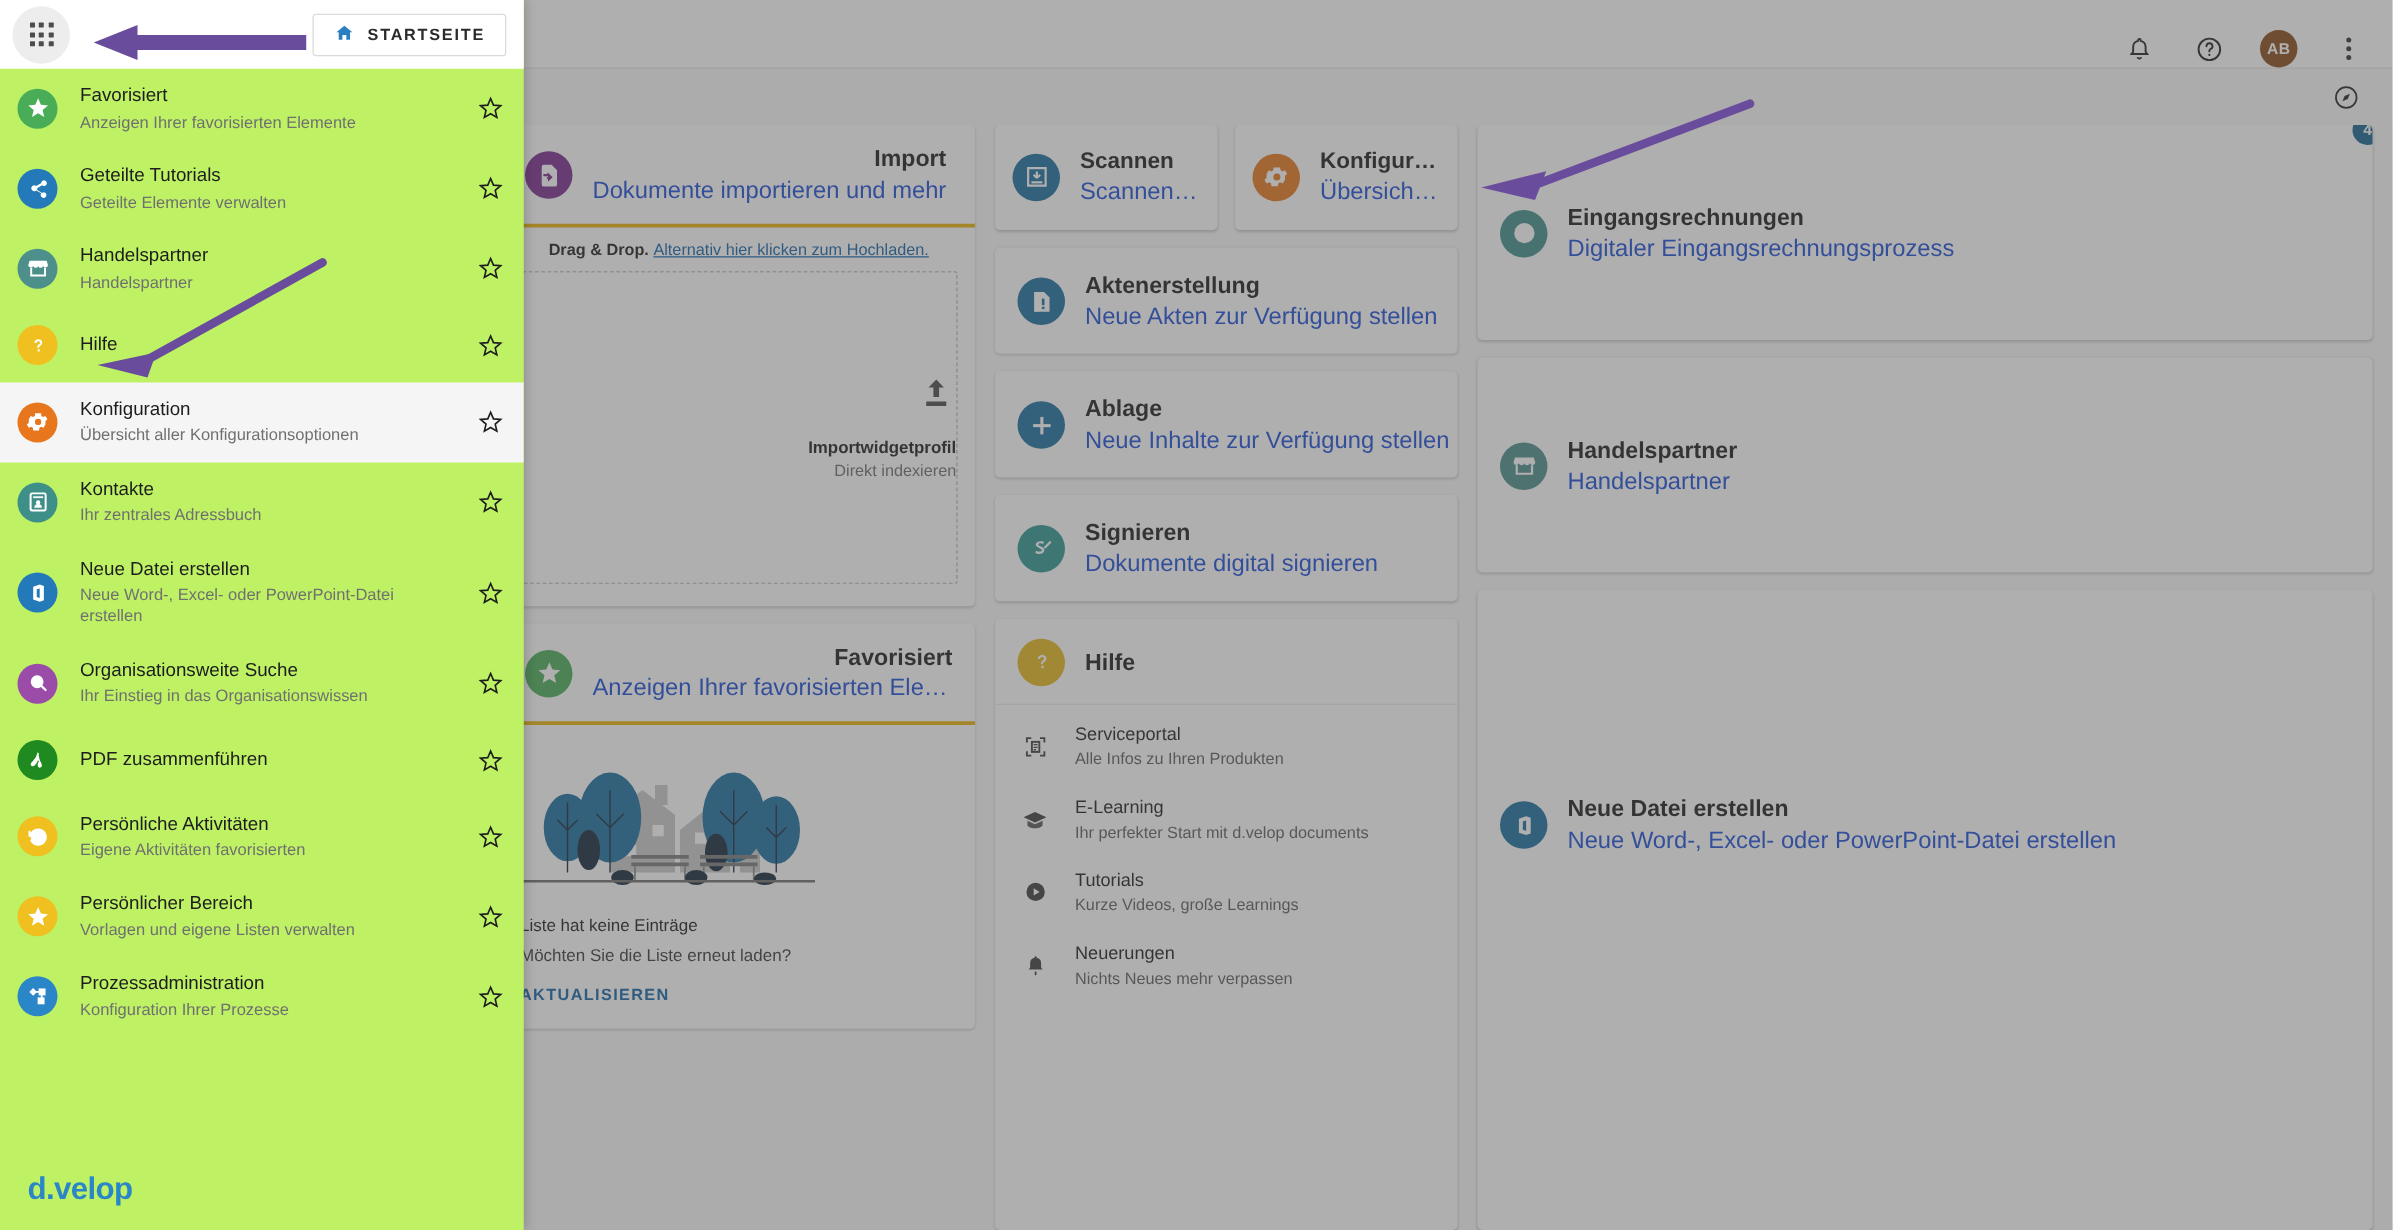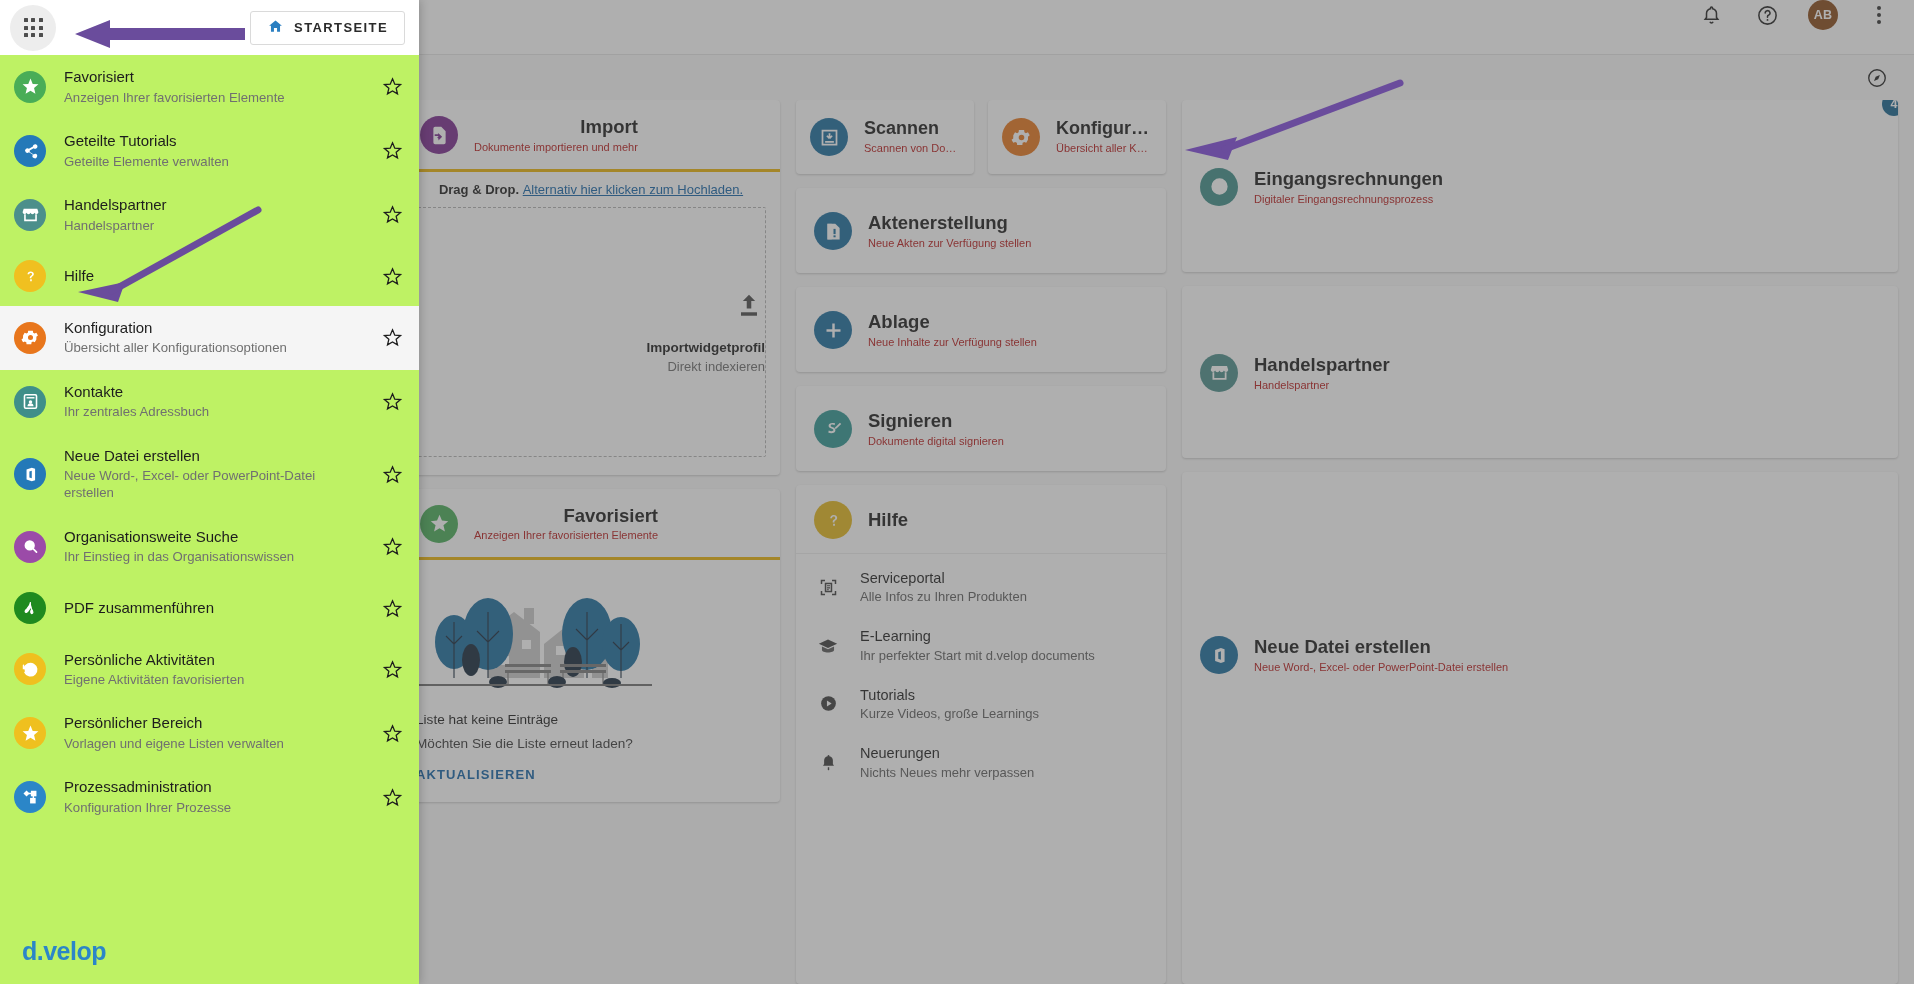--- a/index.html
+++ b/index.html
@@ -19,21 +19,21 @@
     position: absolute; inset: 0;
     background: rgba(80,80,80,0.46);
     z-index: 40;
     pointer-events: none;
   }
 
   
   .appbar {
     position: absolute; top: 0; left: 0; right: 0; height: 55px;
     background: #ffffff;
-    display: flex; align-items: flex-start; justify-content: flex-end;
+    display: flex; align-items: flex-end; justify-content: flex-end;
     padding-right: 14px;
     border-bottom: 1px solid #e6e6e6;
     z-index: 5;
   }
   .appbar-icons { display: flex; align-items: center; gap: 26px; margin-right: 6px; }
   .ic-btn {
     width: 30px; height: 30px;
     display: flex; align-items: center; justify-content: center;
     color: #222;
   }
@@ -86,21 +86,21 @@
     display: flex; align-items: center; justify-content: center;
     flex: 0 0 38px;
   }
   .ci svg { width: 21px; height: 21px; fill: #fff; }
   .ct { min-width: 0; }
   .ct .t {
     font-size: 18.5px; font-weight: 700; color: #1d1d1d; line-height: 1.18;
     white-space: nowrap; overflow: hidden; text-overflow: ellipsis;
   }
   .ct .s {
-    font-size: 11px; color: #b91c1c; margin-top: 3px; line-height: 1.25;
+    font-size: 19px; color: #1d4ed8; margin-top: 3px; line-height: 1.25;
     white-space: nowrap; overflow: hidden; text-overflow: ellipsis;
   }
 
   
   .tile-row { display: flex; gap: 14px; }
   .tile { flex: 1 1 0; min-width: 0; }
   .tile .card-head { padding: 18px 14px; }
   .tile .ct .t { font-size: 18px; }
 
   

